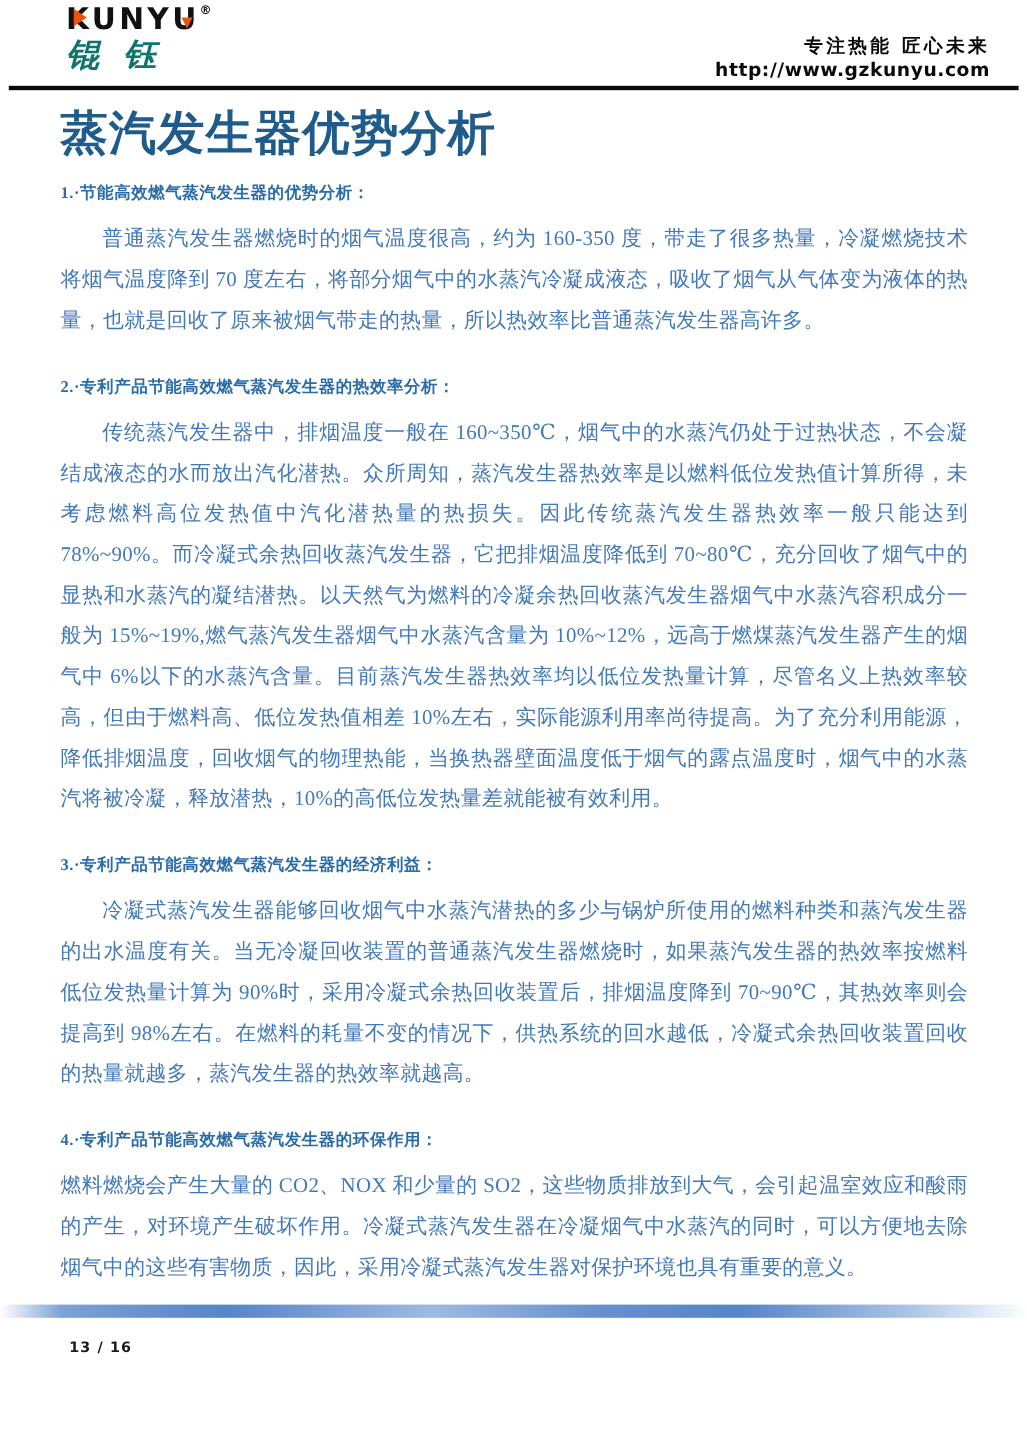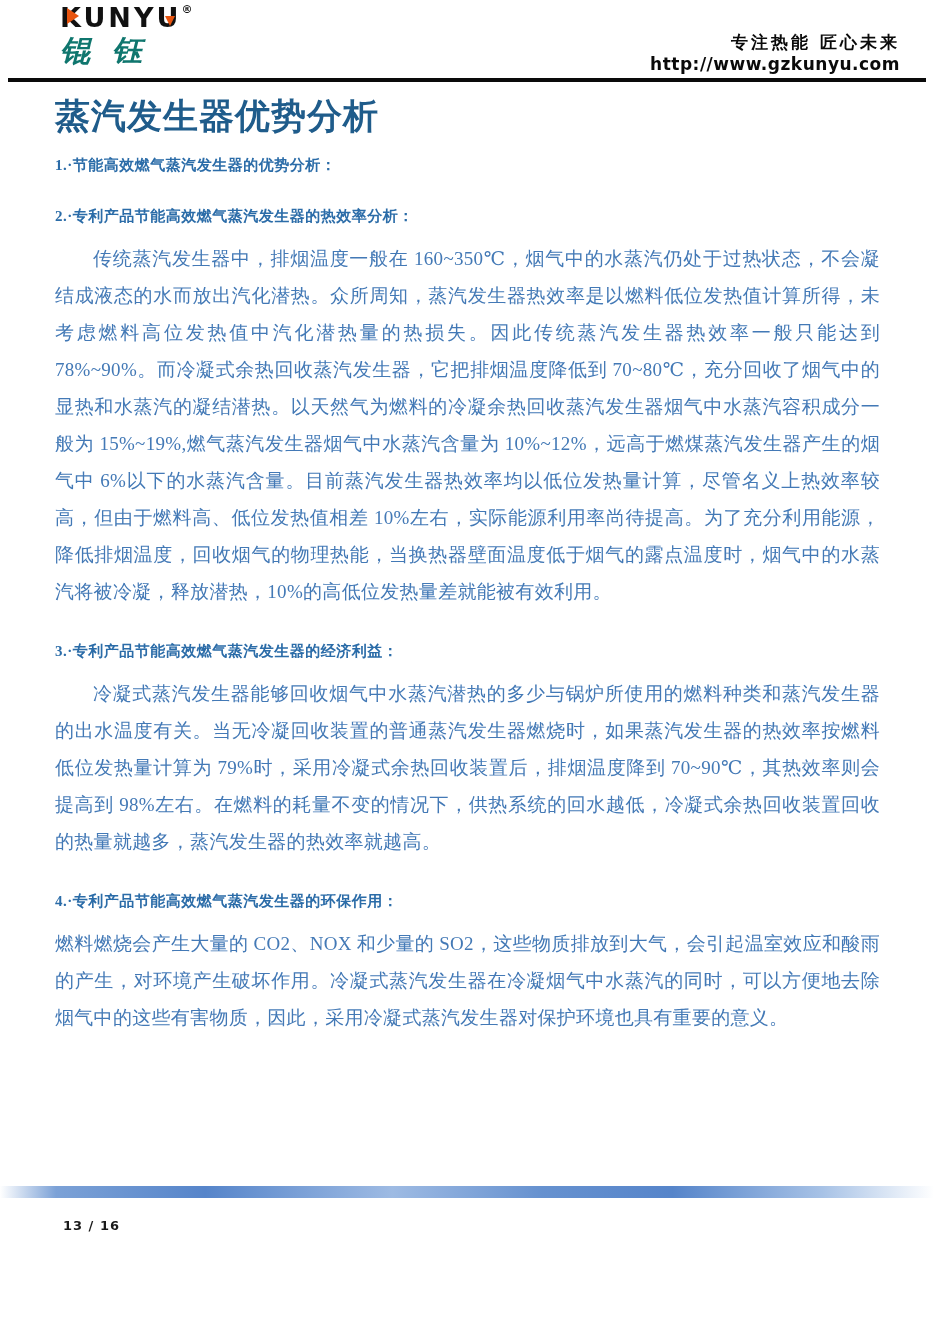--- a/index.html
+++ b/index.html
@@ -84,21 +84,21 @@
     color: #0a0a0a;
     letter-spacing: 0.5px;
     line-height: 1.35;
   }
 
   
   .content {
     padding: 14px 54px 0 55px;
   }
   .doc-title {
-    font-size: 35px;
+    font-size: 43px;
     font-weight: 700;
     color: #1f5c8b;
     letter-spacing: 1px;
     line-height: 1.2;
     margin-bottom: 18px;
   }
   .section-heading {
     font-size: 15px;
     font-weight: 700;
     color: #2b6ca8;
@@ -155,26 +155,27 @@
     <div class="header-right">
       <div class="tagline">专注热能 匠心未来</div>
       <div class="website">http://www.gzkunyu.com</div>
     </div>
   </div>
 
   <div class="content">
     <h1 class="doc-title">蒸汽发生器优势分析</h1>
 
     <h2 class="section-heading first">1.·节能高效燃气蒸汽发生器的优势分析：</h2>
+    <p class="para">普通蒸汽发生器燃烧时的烟气温度很高，约为 160-350 度，带走了很多热量，冷凝燃烧技术将烟气温度降到 70 度左右，将部分烟气中的水蒸汽冷凝成液态，吸收了烟气从气体变为液体的热量，也就是回收了原来被烟气带走的热量，所以热效率比普通蒸汽发生器高许多。</p>
 
     <h2 class="section-heading gap-lg">2.·专利产品节能高效燃气蒸汽发生器的热效率分析：</h2>
     <p class="para">传统蒸汽发生器中，排烟温度一般在 160~350℃，烟气中的水蒸汽仍处于过热状态，不会凝结成液态的水而放出汽化潜热。众所周知，蒸汽发生器热效率是以燃料低位发热值计算所得，未考虑燃料高位发热值中汽化潜热量的热损失。因此传统蒸汽发生器热效率一般只能达到 78%~90%。而冷凝式余热回收蒸汽发生器，它把排烟温度降低到 70~80℃，充分回收了烟气中的显热和水蒸汽的凝结潜热。以天然气为燃料的冷凝余热回收蒸汽发生器烟气中水蒸汽容积成分一般为 15%~19%,燃气蒸汽发生器烟气中水蒸汽含量为 10%~12%，远高于燃煤蒸汽发生器产生的烟气中 6%以下的水蒸汽含量。目前蒸汽发生器热效率均以低位发热量计算，尽管名义上热效率较高，但由于燃料高、低位发热值相差 10%左右，实际能源利用率尚待提高。为了充分利用能源，降低排烟温度，回收烟气的物理热能，当换热器壁面温度低于烟气的露点温度时，烟气中的水蒸汽将被冷凝，释放潜热，10%的高低位发热量差就能被有效利用。</p>
 
     <h2 class="section-heading gap-lg">3.·专利产品节能高效燃气蒸汽发生器的经济利益：</h2>
-    <p class="para">冷凝式蒸汽发生器能够回收烟气中水蒸汽潜热的多少与锅炉所使用的燃料种类和蒸汽发生器的出水温度有关。当无冷凝回收装置的普通蒸汽发生器燃烧时，如果蒸汽发生器的热效率按燃料低位发热量计算为 79%时，采用冷凝式余热回收装置后，排烟温度降到 70~90℃，其热效率则会提高到 98%左右。在燃料的耗量不变的情况下，供热系统的回水越低，冷凝式余热回收装置回收的热量就越多，蒸汽发生器的热效率就越高。</p>
+    <p class="para">冷凝式蒸汽发生器能够回收烟气中水蒸汽潜热的多少与锅炉所使用的燃料种类和蒸汽发生器的出水温度有关。当无冷凝回收装置的普通蒸汽发生器燃烧时，如果蒸汽发生器的热效率按燃料低位发热量计算为 90%时，采用冷凝式余热回收装置后，排烟温度降到 70~90℃，其热效率则会提高到 98%左右。在燃料的耗量不变的情况下，供热系统的回水越低，冷凝式余热回收装置回收的热量就越多，蒸汽发生器的热效率就越高。</p>
 
     <h2 class="section-heading gap-lg">4.·专利产品节能高效燃气蒸汽发生器的环保作用：</h2>
     <p class="para no-indent">燃料燃烧会产生大量的 CO2、NOX 和少量的 SO2，这些物质排放到大气，会引起温室效应和酸雨的产生，对环境产生破坏作用。冷凝式蒸汽发生器在冷凝烟气中水蒸汽的同时，可以方便地去除烟气中的这些有害物质，因此，采用冷凝式蒸汽发生器对保护环境也具有重要的意义。</p>
   </div>
 
   <div class="page-number">13 / 16</div>
   <div class="footer-bar"></div>
 
 </div>
 

